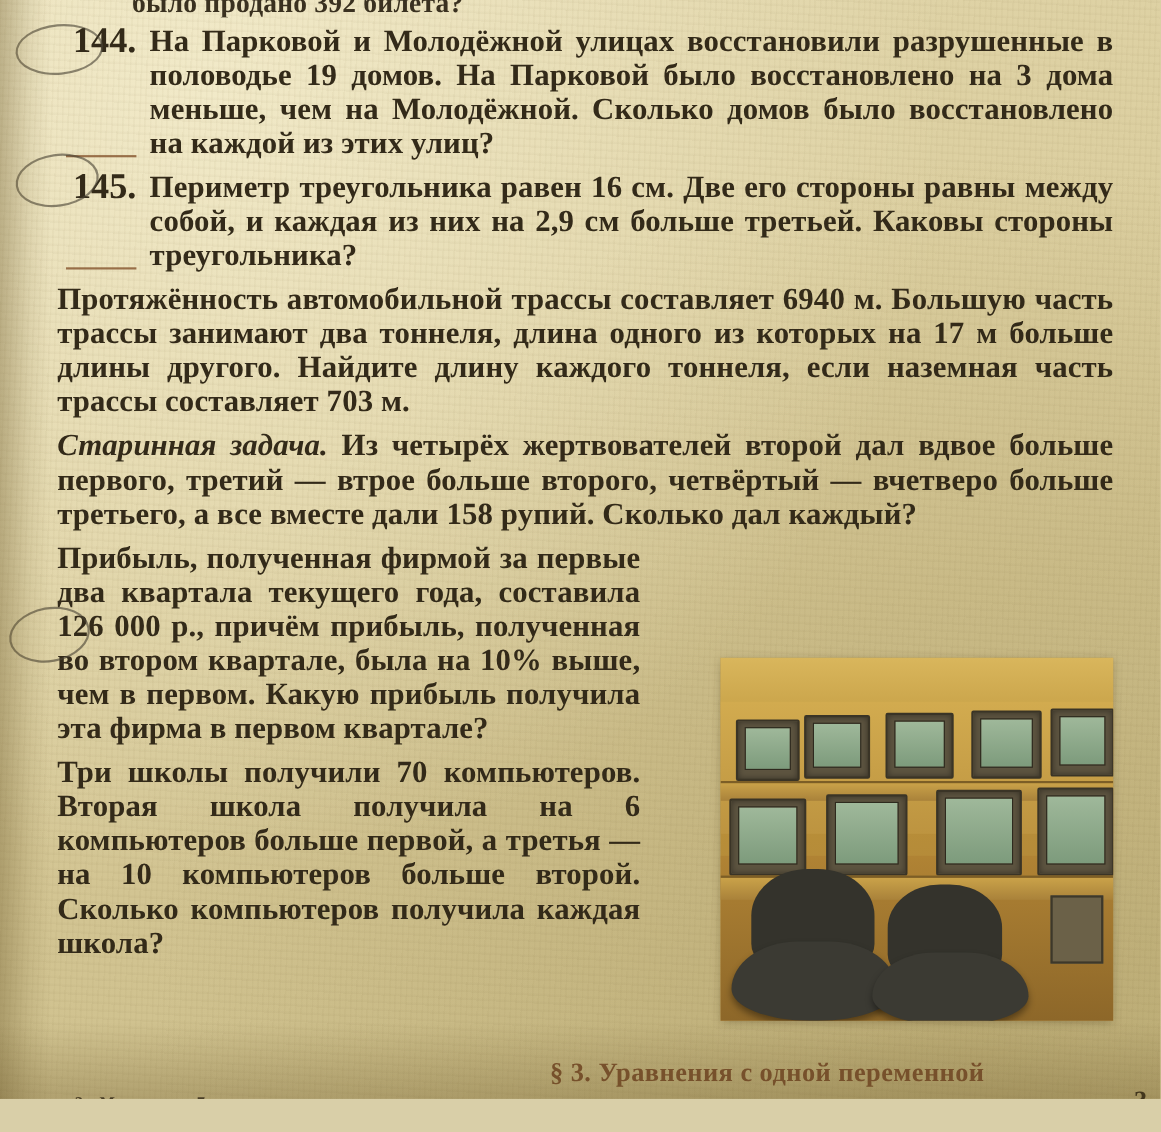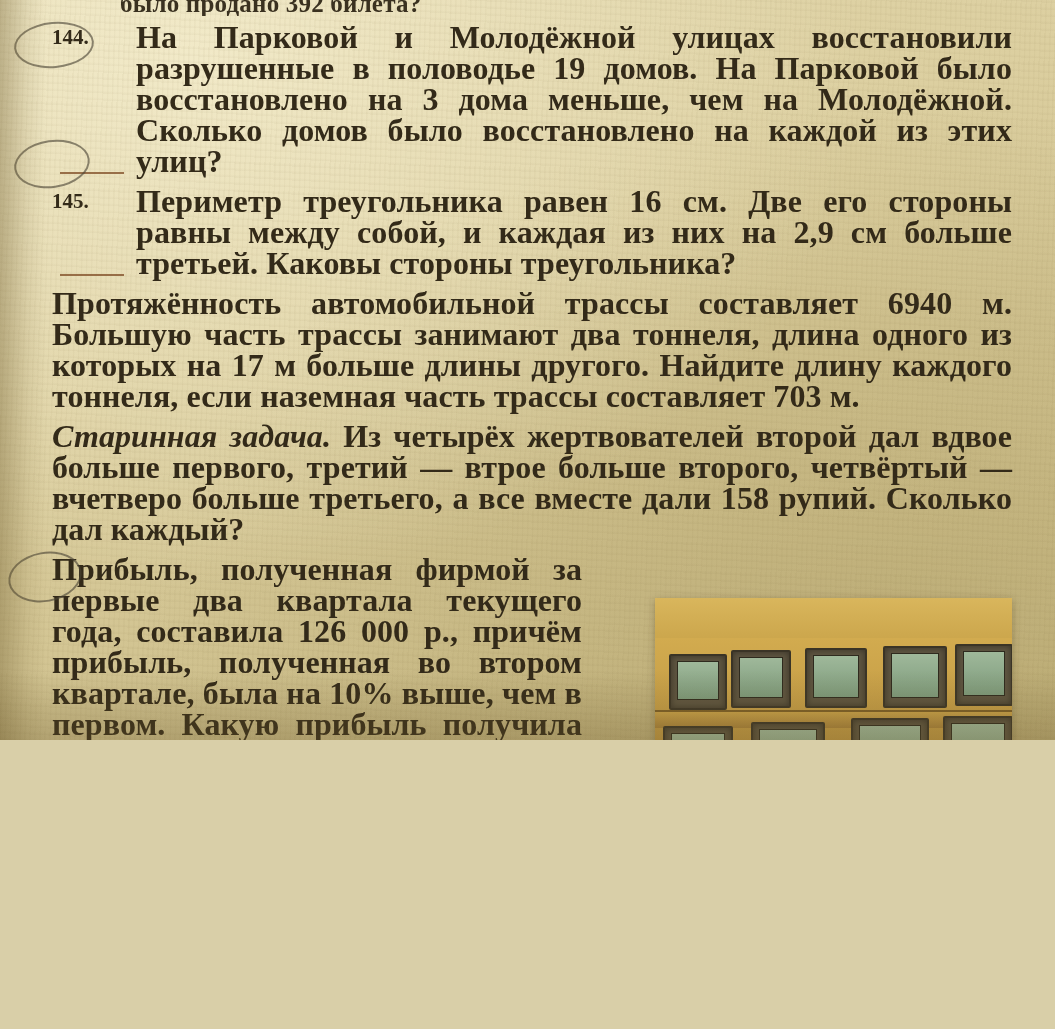--- a/index.html
+++ b/index.html
@@ -9,21 +9,21 @@
   body {
     width: 1055px;
     height: 1029px;
     overflow: hidden;
     background: #d9cfa8;
     font-family: "Liberation Serif", serif;
   }
   .page {
     position: relative;
     width: 1055px;
-    height: 740px;
+    height: 999px;
     background:
       radial-gradient(ellipse at 18% 8%, rgba(255,250,225,0.55) 0%, rgba(255,250,225,0) 55%),
       radial-gradient(ellipse at 85% 92%, rgba(150,130,70,0.30) 0%, rgba(150,130,70,0) 60%),
       linear-gradient(160deg, #e3d8ae 0%, #dccfa0 38%, #d2c492 62%, #c9bb86 100%);
     overflow: hidden;
   }
   .grain {
     position: absolute;
     inset: 0;
     background:
@@ -69,42 +69,43 @@
   }
 
   .exercise {
     position: relative;
     display: flex;
     margin-bottom: 9px;
   }
   .num {
     flex: 0 0 auto;
     width: 72px;
+    text-align: right;
     padding-right: 12px;
-    font-size: 21px;
+    font-size: 33px;
     font-weight: 700;
     color: #332a19;
     line-height: 31px;
   }
   .num.underlined {
     position: relative;
   }
   .num.underlined::after {
     content: "";
     position: absolute;
     left: 8px;
     right: 12px;
     bottom: 3px;
     height: 2px;
     background: #8a5a34;
     opacity: 0.85;
   }
   .body {
     flex: 1 1 auto;
-    font-size: 32px;
+    font-size: 28px;
     line-height: 31px;
     color: #332a19;
     text-align: justify;
     text-justify: inter-word;
     font-weight: 600;
     letter-spacing: 0.1px;
   }
   .body .ital {
     font-style: italic;
     font-weight: 700;

